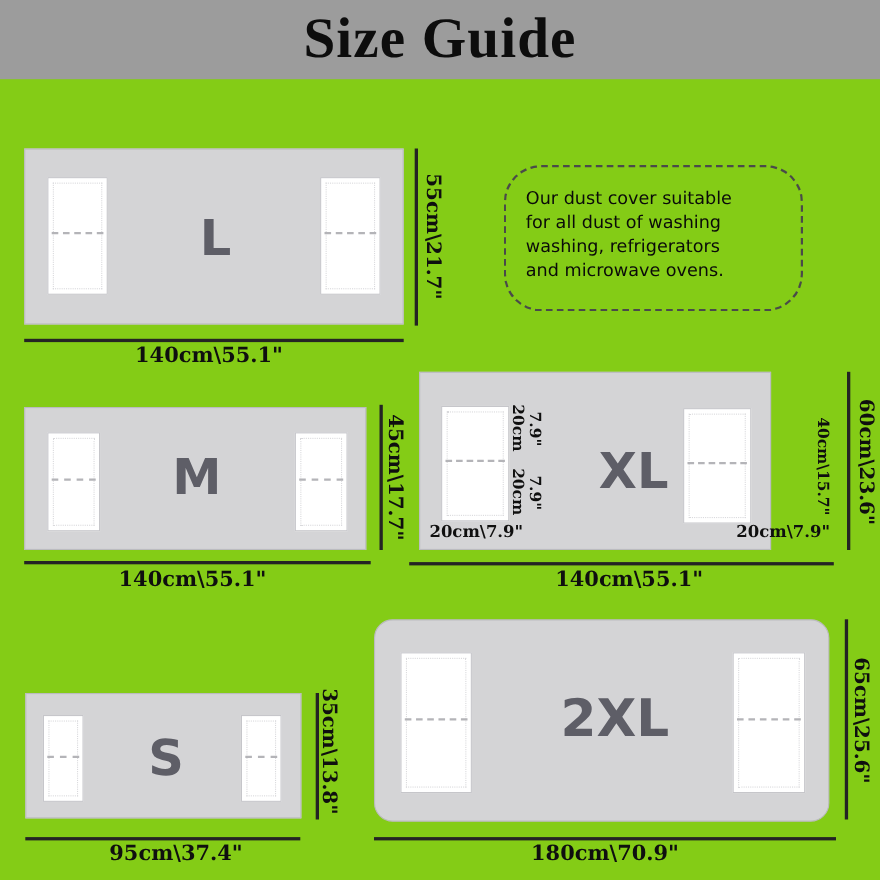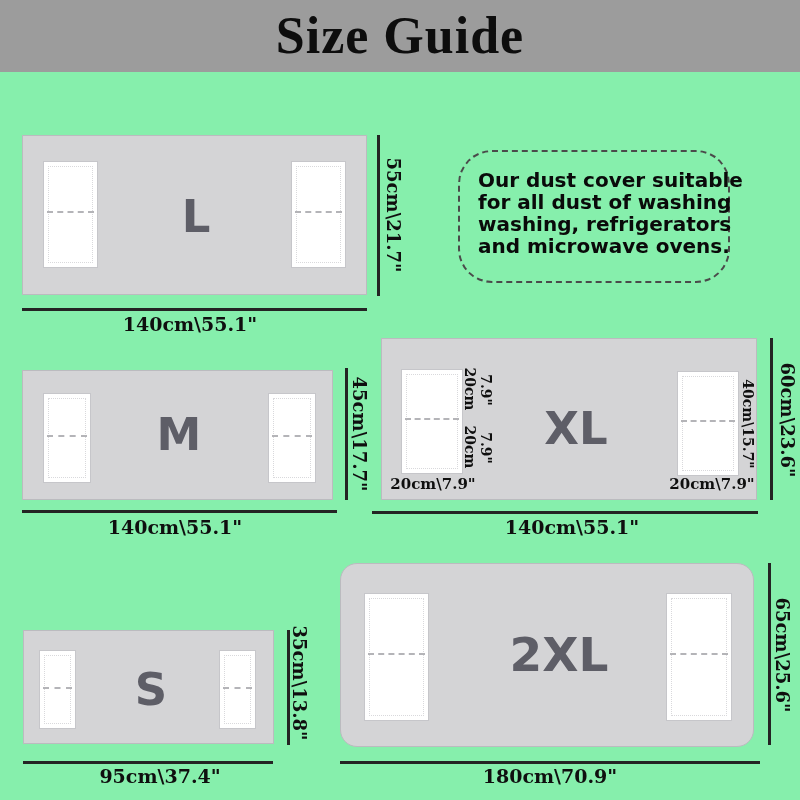--- a/index.html
+++ b/index.html
@@ -1,37 +1,37 @@
 <!DOCTYPE html>
 <html><head>
 <meta charset="utf-8">
 <style>
   html,body { margin:0; padding:0; background:#ffffff; }
   .canvas {
-    position:relative; width:800px; height:800px; background:#86efac;
+    position:relative; width:800px; height:800px; background:#84cc16;
     font-family:"DejaVu Serif", serif; overflow:hidden;
   }
   
   .banner {
     position:absolute; left:0; top:0; width:800px; height:72px;
     background:#9c9c9c; display:flex; align-items:center; justify-content:center;
   }
   .title {
     font-family:"Liberation Serif", serif; font-weight:700; font-size:52px;
     color:#0d0d0d; letter-spacing:1px; line-height:1;
   }
   
   .bubble {
     position:absolute; left:458px; top:150px; width:272px; height:133px;
     border:2px dashed #4a4a4a; border-radius:34px; box-sizing:border-box;
     padding:17px 14px 0 18px;
   }
   .bubble .note-line {
-    display:block; font-family:"DejaVu Sans", sans-serif; font-weight:700;
-    font-size:20px; line-height:22px; color:#0a0a0a; white-space:nowrap;
+    display:block; font-family:"DejaVu Sans", sans-serif; font-weight:400;
+    font-size:16px; line-height:22px; color:#0a0a0a; white-space:nowrap;
   }
   
   .diagram { position:absolute; }
   .cover {
     position:absolute; left:0; top:0; background:#d4d4d6;
     border:1px solid #bbbbbf; box-sizing:border-box;
   }
   .pocket {
     position:absolute; background:#ffffff; border:1px solid #c6c6ca; box-sizing:border-box;
   }
@@ -94,21 +94,21 @@
       <div class="pocket" style="right:16px; top:22px; width:48px; height:90px;"></div>
       <div class="size-label" style="left:156px; top:63px;">M</div>
     </div>
     <div class="dim-line-v" style="left:323px; top:-2px; height:132px;"></div>
     <div class="dim-text rot side" style="left:337px; top:64px;">45cm\17.7"</div>
     <div class="dim-line-h" style="left:0px; top:140px; width:315px;"></div>
     <div class="dim-text" style="left:153px; top:157px;">140cm\55.1"</div>
   </div>
 
   <div class="diagram" style="left:381px; top:338px; width:430px; height:205px;">
-    <div class="cover" style="width:376px; height:162px;">
+    <div class="cover" style="width:320px; height:162px;">
       <div class="pocket" style="left:19px; top:30px; width:62px; height:105px;"></div>
       <div class="pocket" style="right:17px; top:32px; width:62px; height:105px;"></div>
       <div class="size-label" style="left:194px; top:89px;">XL</div>
     </div>
     <div class="dim-text rot small" style="left:89px; top:51px;">20cm</div>
     <div class="dim-text rot small" style="left:105px; top:52px;">7.9"</div>
     <div class="dim-text rot small" style="left:89px; top:109px;">20cm</div>
     <div class="dim-text rot small" style="left:105px; top:110px;">7.9"</div>
     <div class="dim-text pocketw" style="left:52px; top:146px;">20cm\7.9"</div>
     <div class="dim-text rot small" style="left:367px; top:86px;">40cm\15.7"</div>

